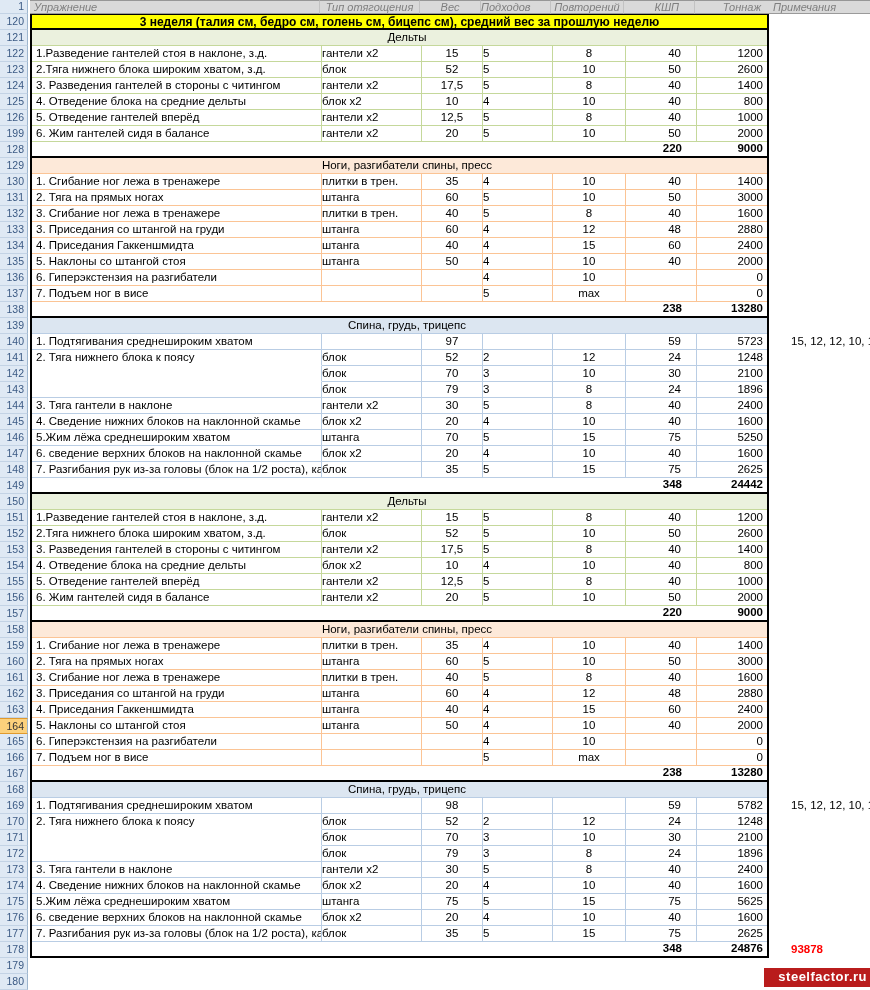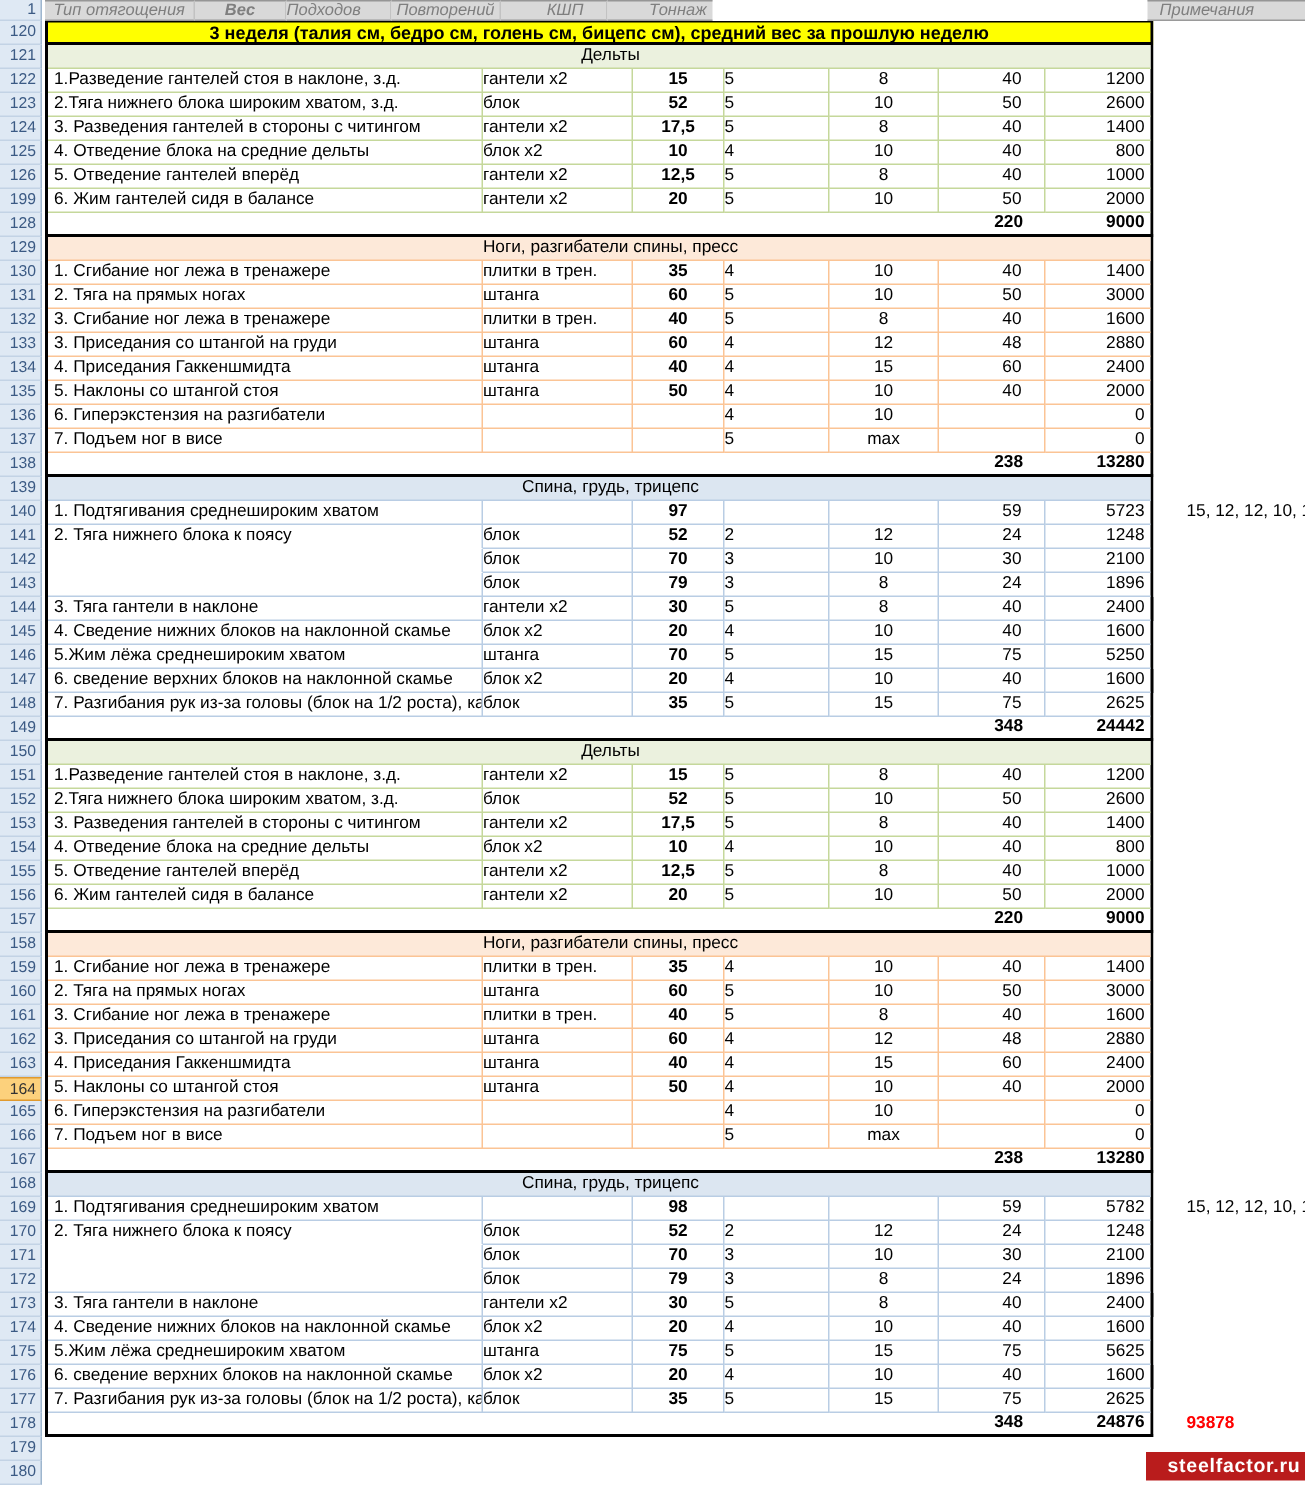--- a/index.html
+++ b/index.html
@@ -22,21 +22,21 @@
   
   .tpart{display:flex;width:739px;flex:0 0 739px;box-sizing:border-box;
          border-left:2px solid #000;border-right:2px solid #000;background:#fff;}
   .green {--g:#c5d89b;--h:#ebf1de;}
   .orange{--g:#fbc495;--h:#fde9d9;}
   .blue  {--g:#b9cde4;--h:#dce6f1;}
   .cell{box-sizing:border-box;font-size:11.5px;line-height:15px;overflow:hidden;white-space:nowrap;
         border-right:1px solid var(--g);border-bottom:1px solid var(--g);color:#000;}
   .c0{width:290px;flex:0 0 290px;padding-left:4px;text-align:left;}
   .c1{width:100px;flex:0 0 100px;}
-  .c2{width:61px;flex:0 0 61px;text-align:center;font-weight:bold;}
+  .c2{width:61px;flex:0 0 61px;text-align:center;}
   .c3{width:70px;flex:0 0 70px;text-align:left;}
   .c4{width:73px;flex:0 0 73px;text-align:center;}
   .c5{width:71px;flex:0 0 71px;text-align:right;padding-right:15px;}
   .c6{width:70px;flex:0 0 70px;text-align:right;padding-right:4px;border-right:none;}
   .nb{border-bottom-color:transparent;}
   
   .title{flex:1;background:var(--h);border-bottom:1px solid var(--g);
          text-align:center;font-size:11.5px;line-height:15px;color:#000;overflow:hidden;white-space:nowrap;padding-left:15px;}
   
   .tpart.tot{border-bottom:2px solid #000;}
@@ -54,20 +54,21 @@
   .wm{position:absolute;right:0;bottom:3px;background:#b91c1c;color:#ffffff;
       font-size:13px;font-weight:bold;letter-spacing:.5px;padding:1px 3px 3px 14px;}
 </style>
 </head>
 <body>
 
 <div class="page" id="sheet">
     <div class="row hdr">
       <div class="rownum">1</div>
       <div class="hdrpart">
+        <div class="hcell c0">Упражнение</div>
         <div class="hcell c1">Тип отягощения</div>
         <div class="hcell c2">Вес</div>
         <div class="hcell c3">Подходов</div>
         <div class="hcell c4">Повторений</div>
         <div class="hcell c5">КШП</div>
         <div class="hcell c6">Тоннаж</div>
       </div>
       <div class="hcell notehdr">Примечания</div>
     </div>
     <div class="row">

